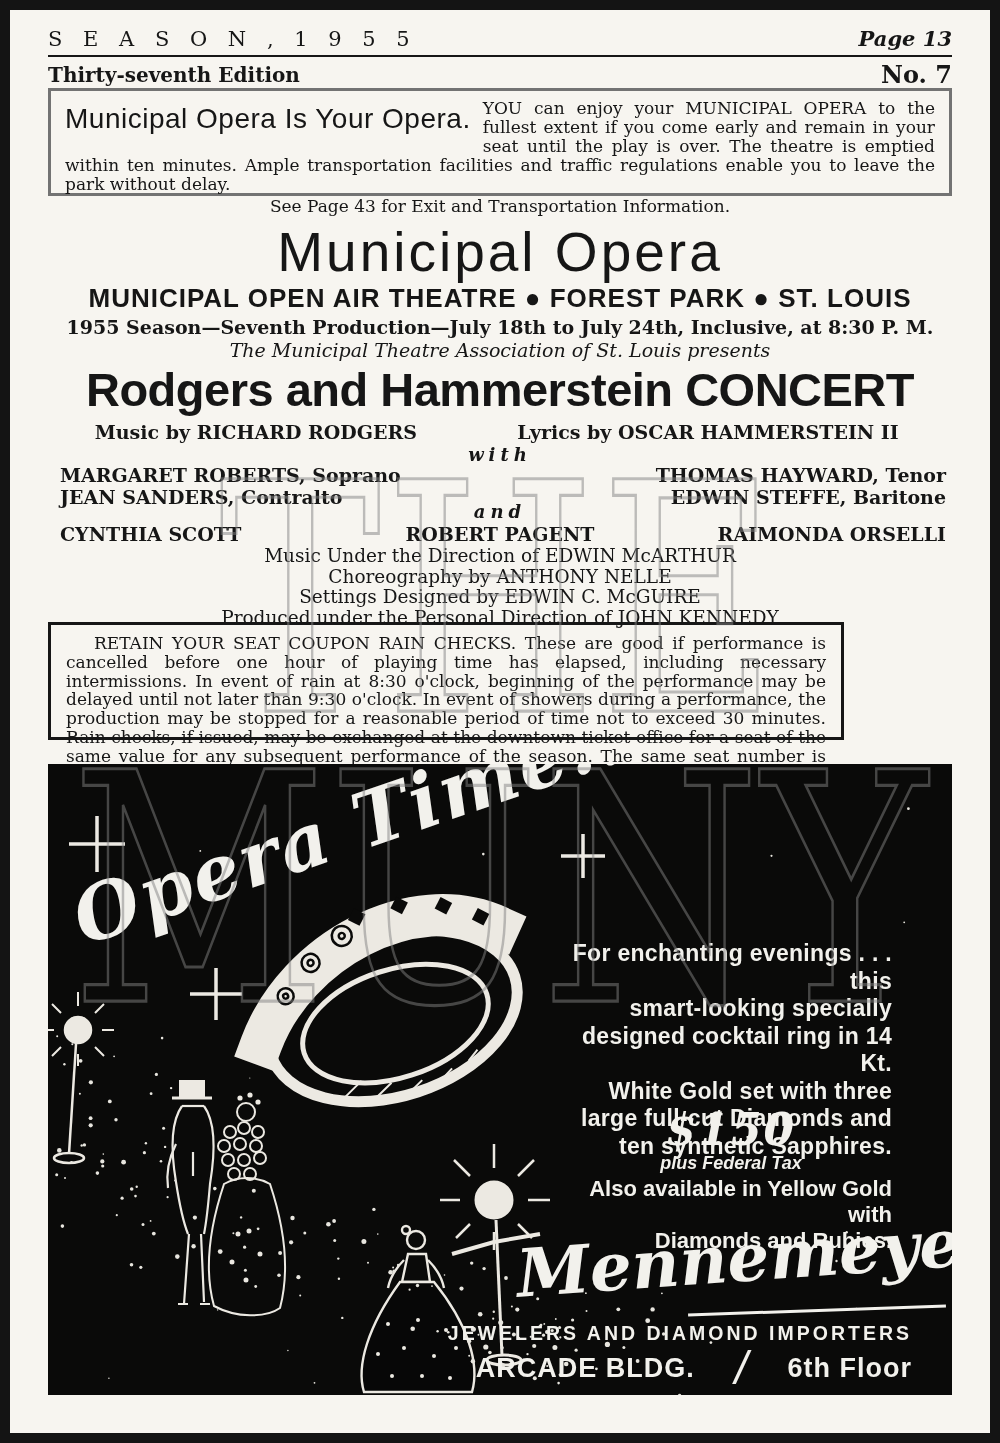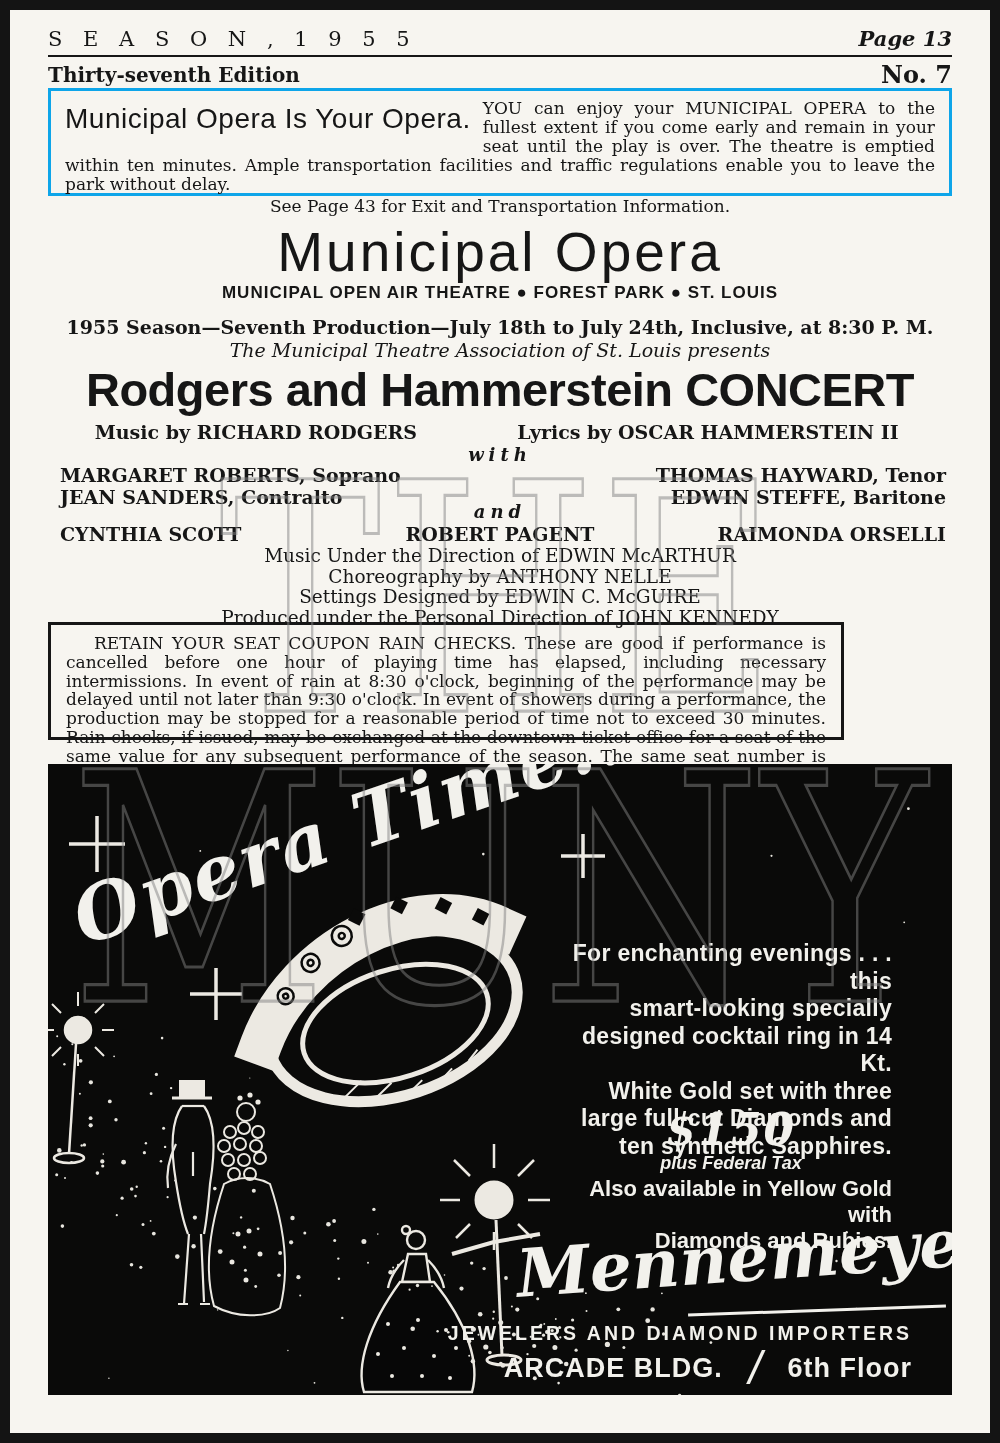--- a/index.html
+++ b/index.html
@@ -14,30 +14,30 @@
   
   .hdr-row1{left:48px; top:26px; width:904px; display:flex; justify-content:space-between; align-items:baseline;}
   .hdr-season{font-size:21px; letter-spacing:7px; font-weight:400;}
   .hdr-page{font-size:21px; font-weight:700; font-style:italic;}
   .hdr-rule{left:48px; top:55px; width:904px; border-top:2px solid #161616;}
   .hdr-row2{left:48px; top:60px; width:904px; display:flex; justify-content:space-between; align-items:center;}
   .hdr-ed{font-size:20px; font-weight:700;}
   .hdr-no{font-size:24px; font-weight:700;}
 
   
-  .notice{left:48px; top:88px; width:904px; height:108px; border:3px solid #0ea5e9;
+  .notice{left:48px; top:88px; width:904px; height:108px; border:3px solid #737373;
           box-sizing:border-box; padding:8px 14px 6px 14px; font-size:17px; line-height:19px; text-align:justify;}
   .notice-lead{float:left; font-family:"Liberation Sans",sans-serif; font-size:28px; line-height:40px;
                letter-spacing:0.5px; margin-right:12px; font-weight:400;}
   .notice-foot{text-align:center; clear:none; margin-top:3px;}
 
   
   .ctr{width:904px; left:48px; text-align:center;}
   .mo-title{top:220px; font-family:"Liberation Sans",sans-serif; font-size:55px; font-weight:400; letter-spacing:3px;}
-  .mo-venue{top:283px; font-family:"Liberation Sans",sans-serif; font-size:17px; font-weight:700; letter-spacing:1px; white-space:nowrap;}
+  .mo-venue{top:283px; font-family:"Liberation Sans",sans-serif; font-size:26px; font-weight:700; letter-spacing:1px; white-space:nowrap;}
   .mo-season{top:316px; font-size:19px; font-weight:700;}
   .mo-presents{top:339px; font-size:19px; font-style:italic; font-weight:500;}
   .show-title{top:362px; font-family:"Liberation Sans",sans-serif; font-size:47px; font-weight:700; letter-spacing:-0.5px; white-space:nowrap;}
   .byline{top:421px; display:flex;}
   .byline div{font-size:19px; font-weight:700;}
   .byline .l{width:46%; text-align:center;}
   .byline .r{width:54%; text-align:center;}
   .word-mid{top:444px; font-size:18px; font-style:italic; font-weight:700; letter-spacing:5px;}
   .cast{top:464px; display:flex; justify-content:space-between;}
   .cast .col{font-size:19px; font-weight:700; line-height:22px;}
@@ -68,21 +68,21 @@
   .price-num{font-size:44px; font-style:italic; font-weight:700; font-family:"DejaVu Serif",serif; letter-spacing:2px;}
   .price-note{font-size:18px; font-style:italic; font-weight:700; font-family:"Liberation Sans",sans-serif; margin-top:-2px;}
   .ad-alt{position:absolute; right:60px; top:412px; width:340px; text-align:right;
           font-family:"Liberation Sans",sans-serif; font-weight:700; font-size:22px; line-height:26px;}
   .brand{position:absolute; left:468px; top:452px; font-size:66px; font-style:italic; font-weight:700;
          font-family:"DejaVu Serif",serif; white-space:nowrap; transform:rotate(-4deg);}
   .brand-underline{position:absolute; left:640px; top:545px; width:258px; height:0; border-top:3px solid #f2f1ec;
                    transform:rotate(-2deg);}
   .brand-sub{position:absolute; right:40px; top:558px; font-family:"Liberation Sans",sans-serif; font-weight:700;
              font-size:19.5px; letter-spacing:3px; white-space:nowrap;}
-  .brand-addr{position:absolute; right:40px; top:584px; display:flex; align-items:center; gap:26px;
+  .brand-addr{position:absolute; right:40px; top:584px; display:flex; align-items:center; gap:40px;
               font-family:"Liberation Sans",sans-serif; font-weight:700;}
   .addr-bldg,.addr-floor{font-size:27px; letter-spacing:1px;}
   .addr-slash{font-size:46px; font-weight:400; font-style:italic; line-height:40px;}
 
   
   .wm{position:absolute; left:0; width:1000px; text-align:center; z-index:30; pointer-events:none;
       font-family:"DejaVu Serif",serif; color:transparent;
       -webkit-text-stroke:2.5px rgba(130,130,130,0.50);}
   .wm1{top:452px; font-size:255px; transform:scale(0.95,1.25); letter-spacing:4px;}
   .wm2{top:742px; font-size:255px; transform:scale(0.98,1.25); letter-spacing:2px;}

